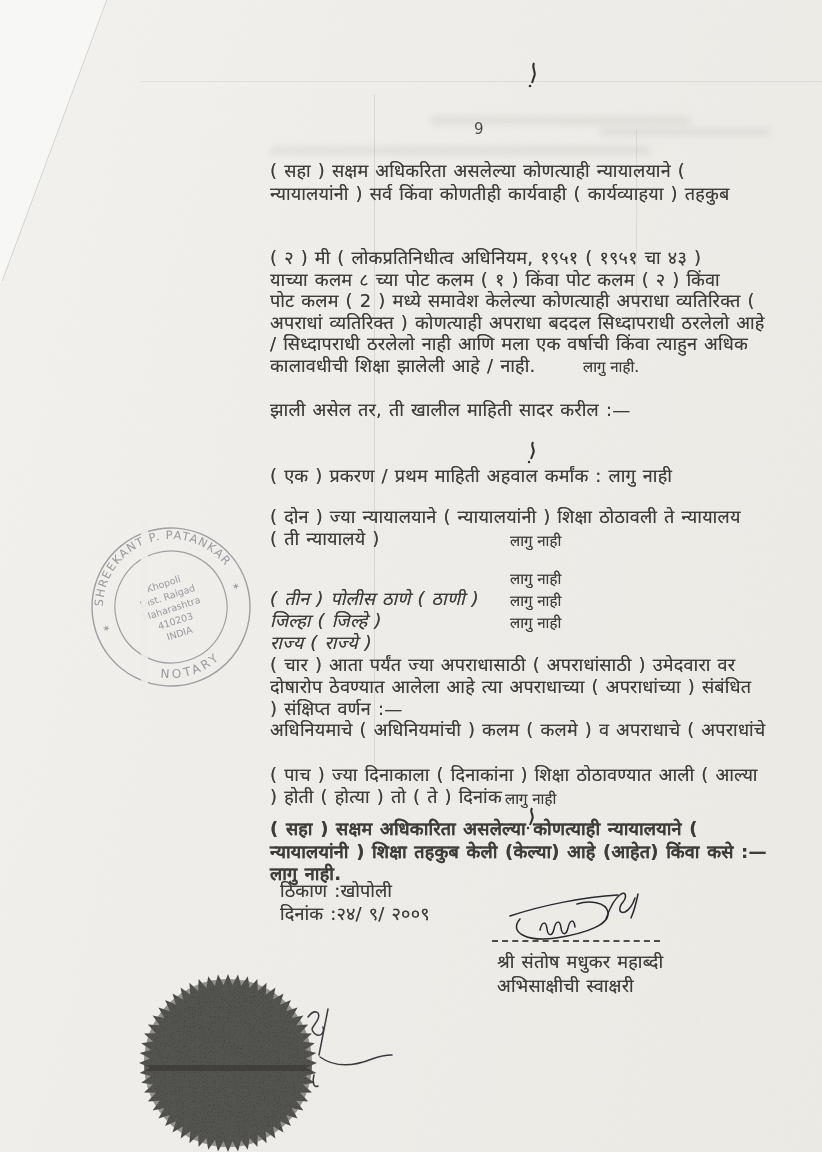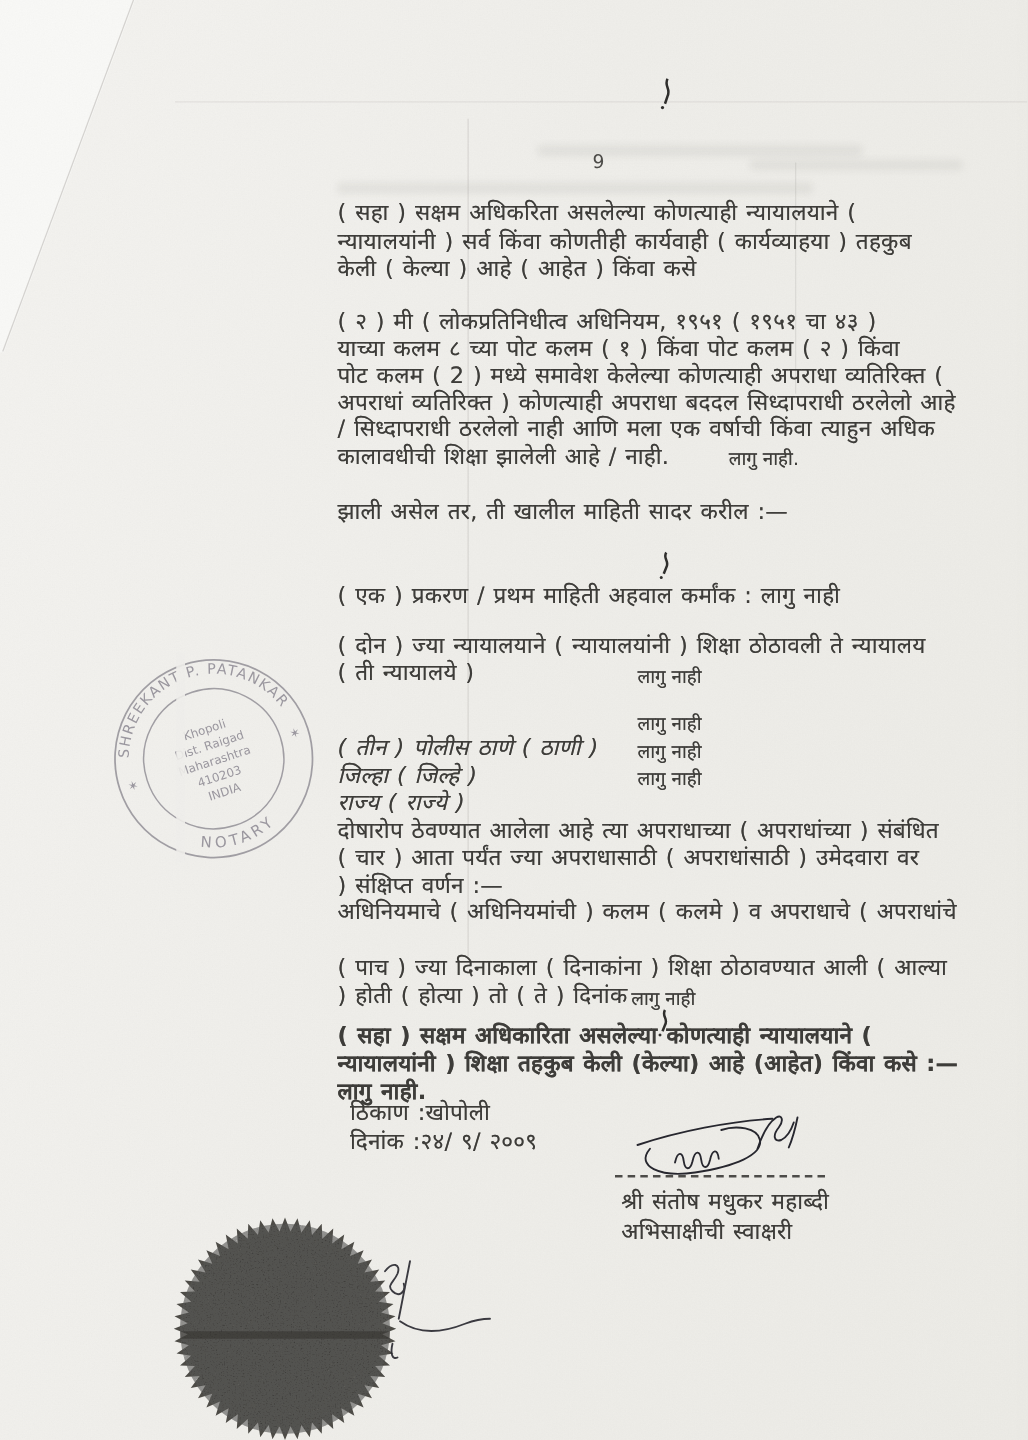--- a/index.html
+++ b/index.html
@@ -57,21 +57,20 @@
     <circle cx="5" cy="22" r="1.2" fill="#2b2a28"></circle>
   </svg>
   <svg class="inkmark" style="left:523px;top:806px;" width="16" height="26">
     <path d="M9,2 c-3,5 3,7 0,12 l-2,5" stroke="#2b2a28" stroke-width="2" fill="none"></path>
     <circle cx="5" cy="22" r="1.2" fill="#2b2a28"></circle>
   </svg>
 
   <div class="para" style="top:160px;line-height:22.5px;">
     <span class="ln">( सहा )    सक्षम अधिकरिता असलेल्या कोणत्याही न्यायालयाने (</span>
     <span class="ln">न्यायालयांनी ) सर्व किंवा कोणतीही कार्यवाही ( कार्यव्याहया ) तहकुब</span>
-    <span class="ln">केली ( केल्या ) आहे ( आहेत ) किंवा कसे</span>
   </div>
 
   <div class="para" style="top:247px;line-height:21.6px;">
     <span class="ln">( २ )    मी ( लोकप्रतिनिधीत्व अधिनियम, १९५१ ( १९५१ चा ४३ )</span>
     <span class="ln">याच्या कलम ८ च्या पोट कलम ( १ ) किंवा पोट कलम ( २ ) किंवा</span>
     <span class="ln">पोट कलम ( 2 ) मध्ये समावेश केलेल्या कोणत्याही अपराधा व्यतिरिक्त (</span>
     <span class="ln">अपराधां व्यतिरिक्त ) कोणत्याही अपराधा बददल सिध्दापराधी ठरलेलो आहे</span>
     <span class="ln">/ सिध्दापराधी ठरलेलो नाही आणि मला एक वर्षाची किंवा त्याहुन अधिक</span>
     <span class="ln">कालावधीची शिक्षा झालेली आहे / नाही.</span>
   </div>
@@ -94,22 +93,22 @@
   <div class="para" style="top:588px;line-height:22px;font-style:italic;">
     <span class="ln">( तीन ) पोलीस ठाणे ( ठाणी )</span>
     <span class="ln">जिल्हा ( जिल्हे )</span>
     <span class="ln">राज्य ( राज्ये )</span>
   </div>
   <div class="val" style="left:510px;top:568px;">लागु नाही</div>
   <div class="val" style="left:510px;top:590px;">लागु नाही</div>
   <div class="val" style="left:510px;top:612px;">लागु नाही</div>
 
   <div class="para" style="top:654px;line-height:21.8px;">
+    <span class="ln">( चार )   आता पर्यंत ज्या अपराधासाठी ( अपराधांसाठी ) उमेदवारा वर</span>
     <span class="ln">दोषारोप ठेवण्यात आलेला आहे त्या अपराधाच्या ( अपराधांच्या ) संबंधित</span>
-    <span class="ln">( चार )   आता पर्यंत ज्या अपराधासाठी ( अपराधांसाठी ) उमेदवारा वर</span>
     <span class="ln">) संक्षिप्त वर्णन :—</span>
     <span class="ln">अधिनियमाचे ( अधिनियमांची ) कलम ( कलमे ) व अपराधाचे ( अपराधांचे</span>
   </div>
 
   <div class="para" style="top:764px;line-height:22px;">
     <span class="ln">( पाच ) ज्या दिनाकाला ( दिनाकांना ) शिक्षा ठोठावण्यात आली ( आल्या</span>
     <span class="ln">) होती ( होत्या ) तो ( ते ) दिनांक</span>
   </div>
   <div class="val" style="left:505px;top:788px;">लागु नाही</div>
 

